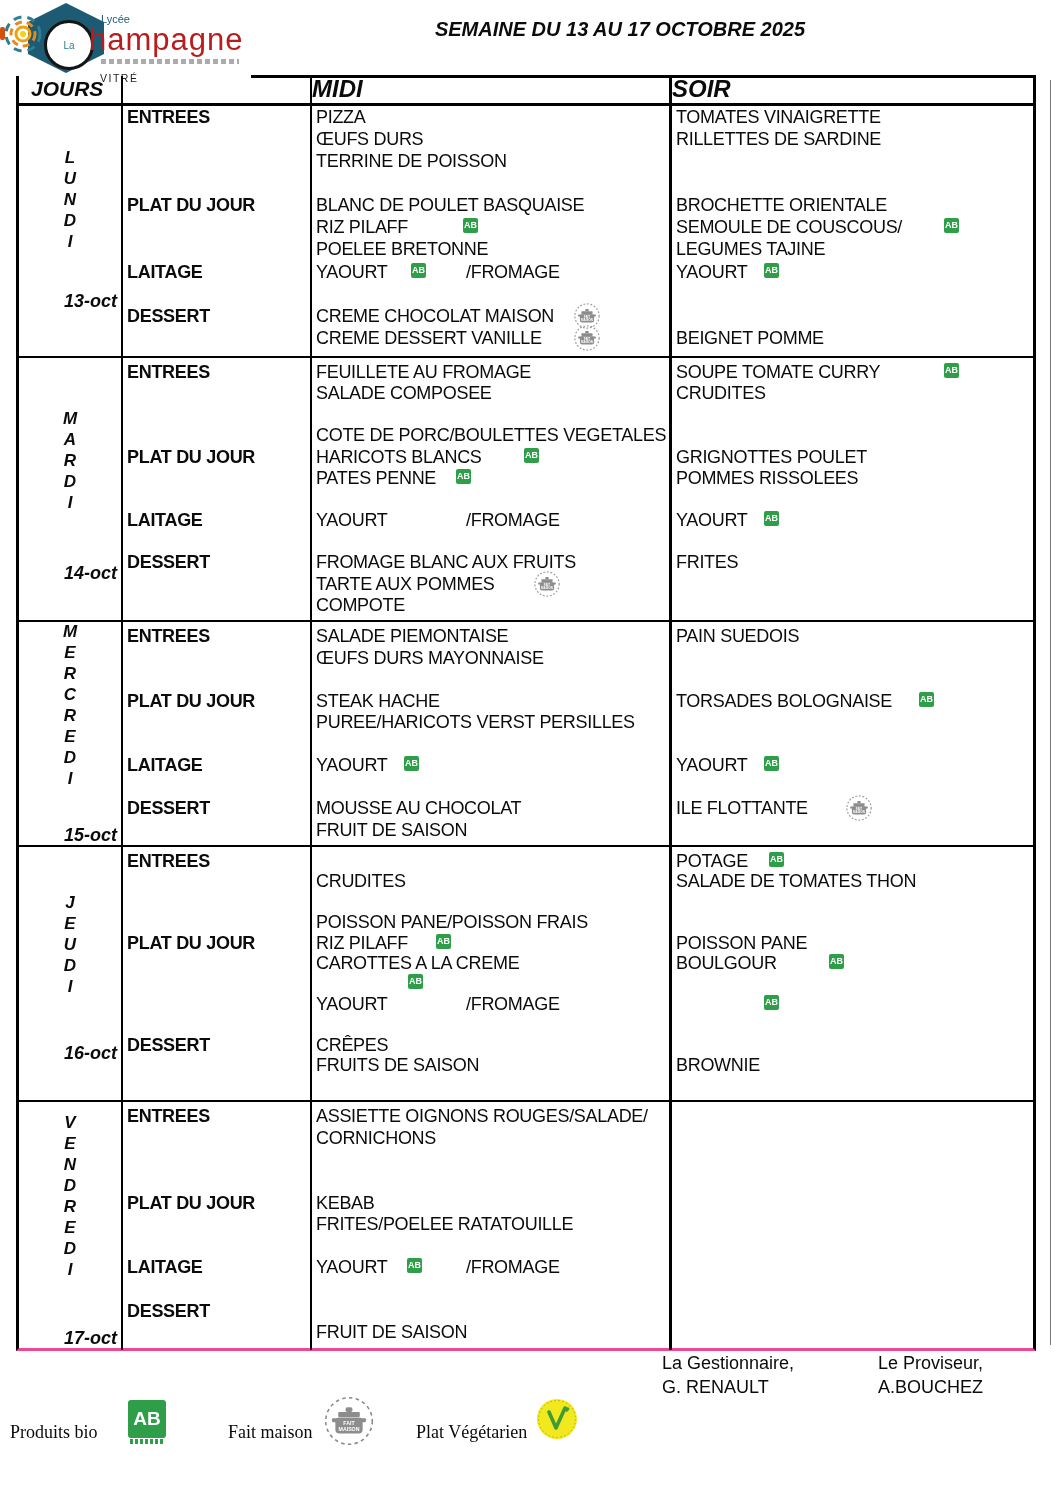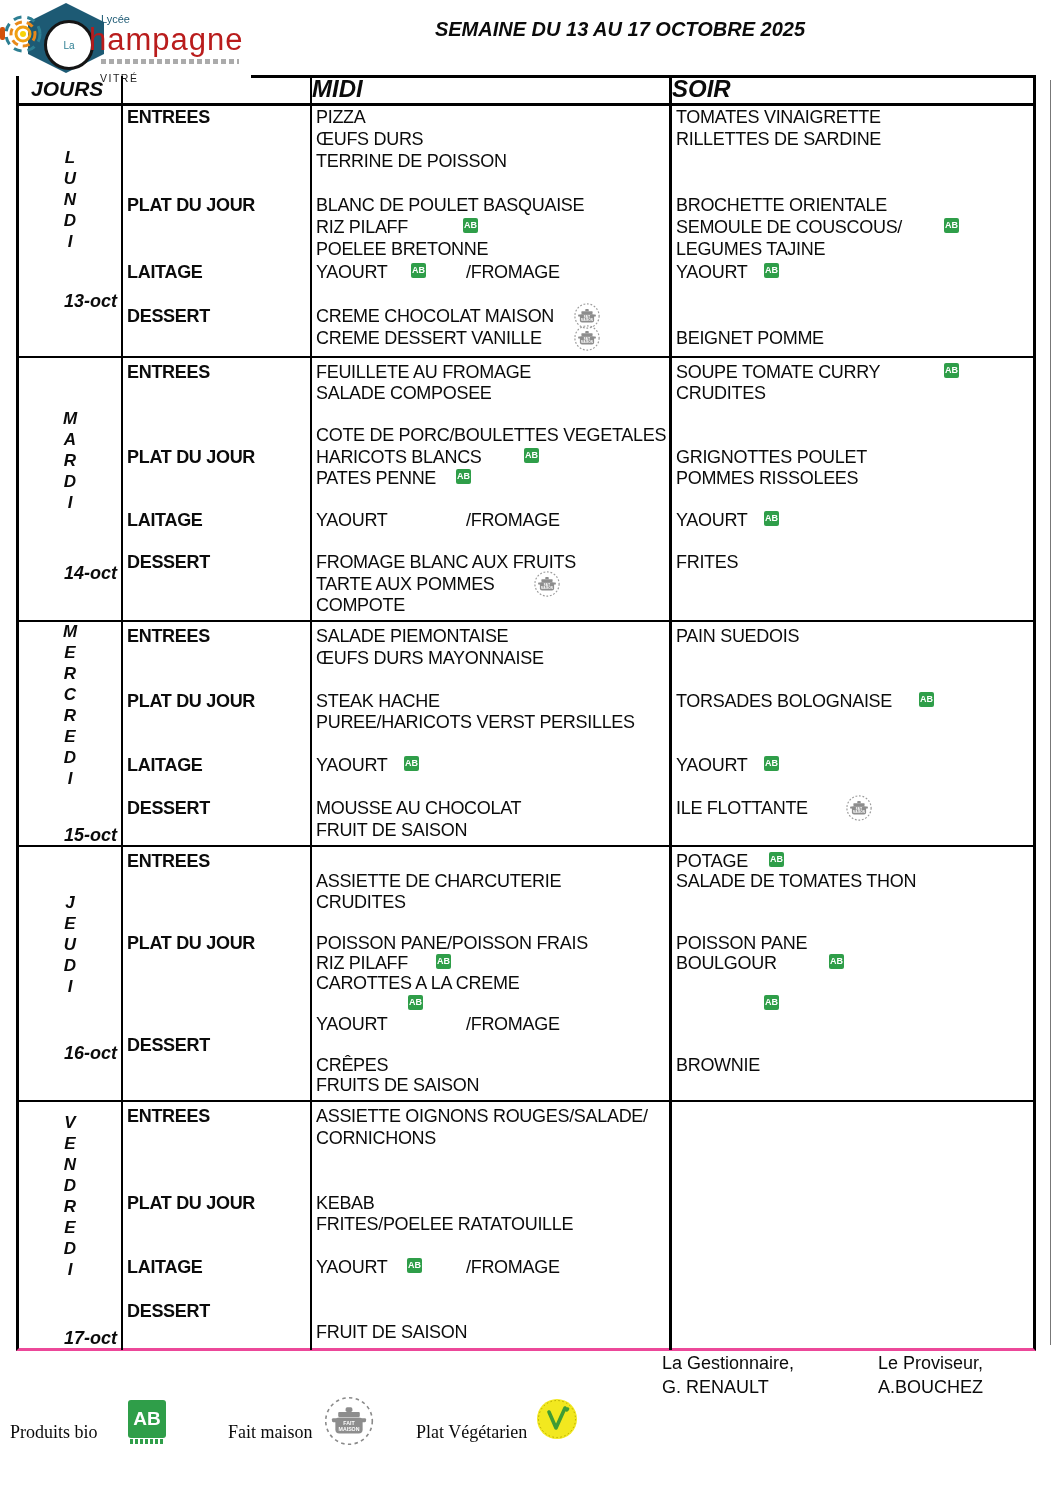--- a/index.html
+++ b/index.html
@@ -318,21 +318,20 @@
             <div class="line"></div>
             <div class="line"></div>
             <div class="line"></div>
             <div class="line"></div>
             <div class="line"><span class="cat-label">DESSERT</span></div>
             <div class="line"></div>
             <div class="line"></div>
           </div>
           <div class="stack c3">
             <div class="line"></div>
-            <div class="line"><span class="mtext">ASSIETTE DE CHARCUTERIE</span></div>
             <div class="line"><span class="mtext">CRUDITES</span></div>
             <div class="line"></div>
             <div class="line"><span class="mtext">POISSON PANE/POISSON FRAIS</span></div>
             <div class="line"><span class="mtext">RIZ PILAFF</span><span class="ab-ico" style="left: 120px;">AB</span></div>
             <div class="line"><span class="mtext">CAROTTES A LA CREME</span></div>
             <div class="line">
               <span class="ab-ico" style="left: 92px;">AB</span>
             </div>
             <div class="line"><span class="mtext">YAOURT</span><span class="mtext abs" style="left: 150px;">/FROMAGE</span></div>
             <div class="line"></div>

